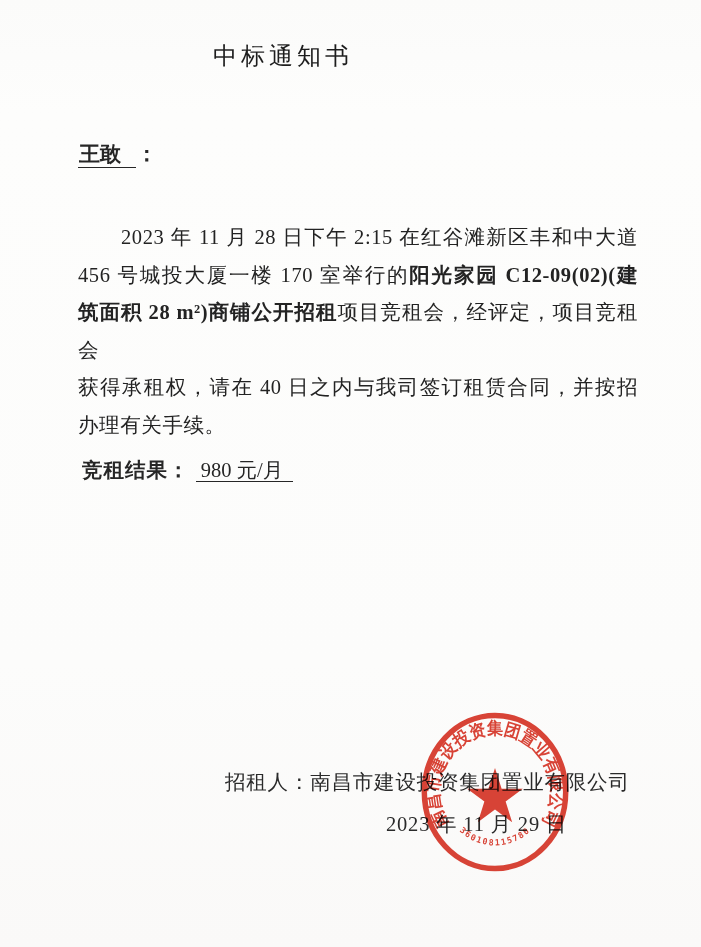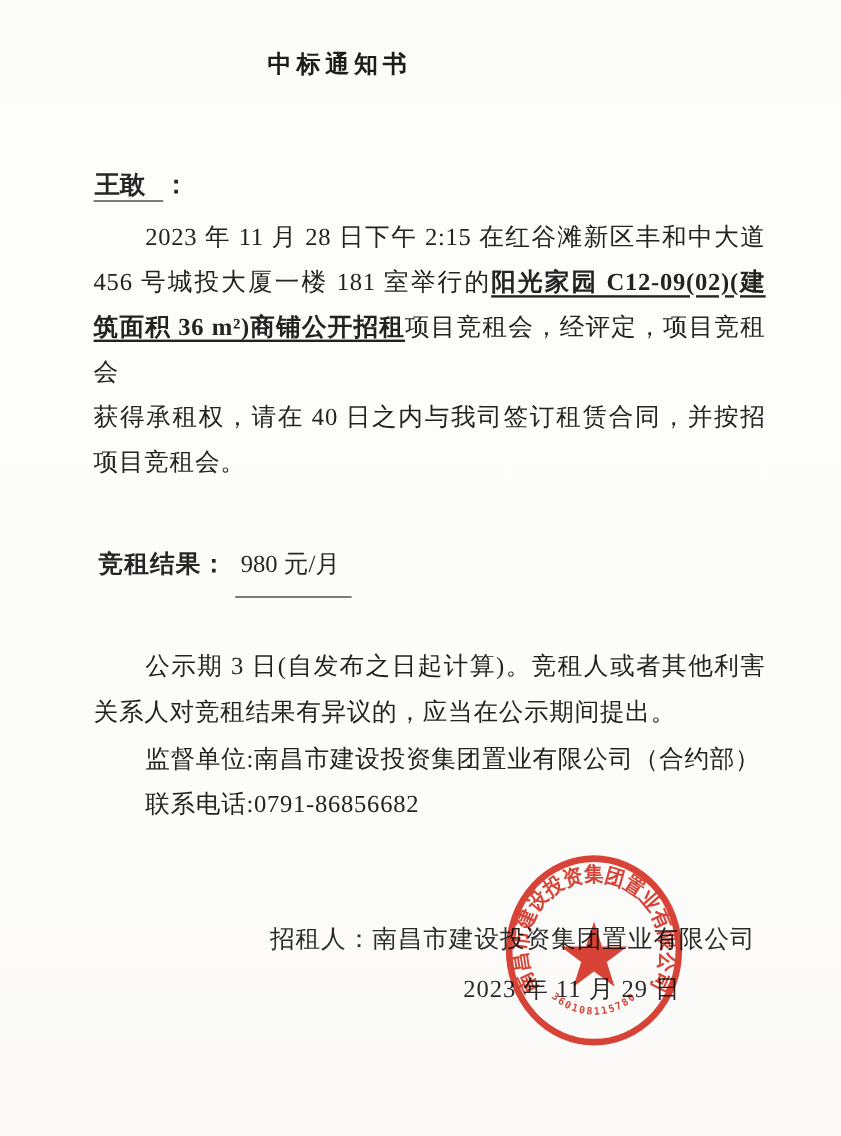--- a/index.html
+++ b/index.html
@@ -11,57 +11,57 @@
   }
   .page {
     position:relative;
     width:701px; height:947px;
     background:linear-gradient(180deg,#fbfbfa 0%, #fdfdfc 12%, #fcfcfb 70%, #faf9f8 100%);
     color:#262626;
   }
   .doc-title {
     position:absolute; left:0; top:40px; width:566px;
     text-align:center;
-    font-size:20px; font-weight:700; letter-spacing:4px;
+    font-size:24px; font-weight:400; letter-spacing:4px;
     color:#1d1d1d;
   }
   .addressee {
     position:absolute; left:78px; top:140px;
     font-size:21px; font-weight:700;
   }
   .addressee .u-name {
     border-bottom:1.6px solid #262626;
     padding:0 10px 1px 1px;
     white-space:pre;
   }
   .para {
     position:absolute; left:78px; width:560px;
     font-size:20.5px;
     letter-spacing:0.6px;
     color:#232323;
+    margin-top:39px;
   }
   .para1 { top:180px; line-height:37.5px; }
   .para2 { top:537px; line-height:38.4px; }
   .tline { width:560px; white-space:nowrap; }
   .tline.fill { text-align:justify; text-align-last:justify; white-space:normal; }
   .tline.indent { text-indent:43px; }
   .seg.b { font-weight:700; }
   .seg.u {
-    text-decoration:underline;
     text-decoration-thickness:1.6px;
     text-underline-offset:4px;
   }
   .result-line {
     position:absolute; left:82px; top:456px;
     font-size:20.5px;
   }
   .result-label { font-weight:700; letter-spacing:1px;font-family:Liberation Serif, serif; }
   .result-value {
     border-bottom:1.7px solid #262626;
-    padding-bottom:15px;
+    padding-bottom:0;
     white-space:pre;
     margin-left:6px;
   }
   .issuer-line {
     position:absolute; left:225px; top:768px;
     font-size:20.5px; letter-spacing:0.8px;
     color:#2a2a2a;
   }
   .date-line {
     position:absolute; left:386px; top:810px;
@@ -81,34 +81,28 @@
 <body>
 
 <div class="page">
 
   <div class="doc-title">中标通知书</div>
 
   <div class="addressee"><span class="u-name">王敢 </span><span>：</span></div>
 
   <div class="para para1">
       <div class="tline fill indent"><span class="seg">2023 年 11 月 28 日下午 2:15 在红谷滩新区丰和中大道</span></div>
-      <div class="tline fill"><span class="seg">456 号城投大厦一楼 181 室举行的</span><span class="seg u b">阳光家园 C12-09(02)(建</span></div>
-      <div class="tline fill"><span class="seg u b">筑面积 36 m²)商铺公开招租</span><span class="seg">项目竞租会，经评定，项目竞租会</span></div>
+      <div class="tline fill"><span class="seg">456 号城投大厦一楼 170 室举行的</span><span class="seg u b">阳光家园 C12-09(02)(建</span></div>
+      <div class="tline fill"><span class="seg u b">筑面积 28 m²)商铺公开招租</span><span class="seg">项目竞租会，经评定，项目竞租会</span></div>
       <div class="tline fill"><span class="seg">获得承租权，请在 40 日之内与我司签订租赁合同，并按招</span></div>
-      <div class="tline"><span class="seg">项目竞租会。</span></div>
+      <div class="tline"><span class="seg">办理有关手续。</span></div>
     </div>
 
   <div class="result-line"><span class="result-label">竞租结果：</span><span class="result-value"> 980 元/月  </span></div>
 
-  <div class="para para2">
-      <div class="tline fill indent"><span class="seg">公示期 3 日(自发布之日起计算)。竞租人或者其他利害</span></div>
-      <div class="tline"><span class="seg">关系人对竞租结果有异议的，应当在公示期间提出。</span></div>
-      <div class="tline indent"><span class="seg">监督单位:南昌市建设投资集团置业有限公司（合约部）</span></div>
-      <div class="tline indent"><span class="seg">联系电话:0791-86856682</span></div>
-    </div>
 
   <div class="issuer-line"><span>招租人：</span><span>南昌市建设投资集团置业有限公司</span></div>
 
   <div class="date-line">2023 年 11 月 29 日</div>
 
   <div class="seal">
     <svg viewBox="-80 -82 160 164" preserveAspectRatio="none">
       <ellipse cx="0" cy="0" rx="72.5" ry="76.5" fill="none" stroke="#d93527" stroke-width="5.6"></ellipse>
       <path id="sealArc" d="M -47.0,32.9 A 57.5,57.5 0 1 1 47.0,32.9" fill="none"></path>
       <path id="codeArc" d="M -37,38.6 A 53.5,53.5 0 0 0 37,38.6" fill="none"></path>

